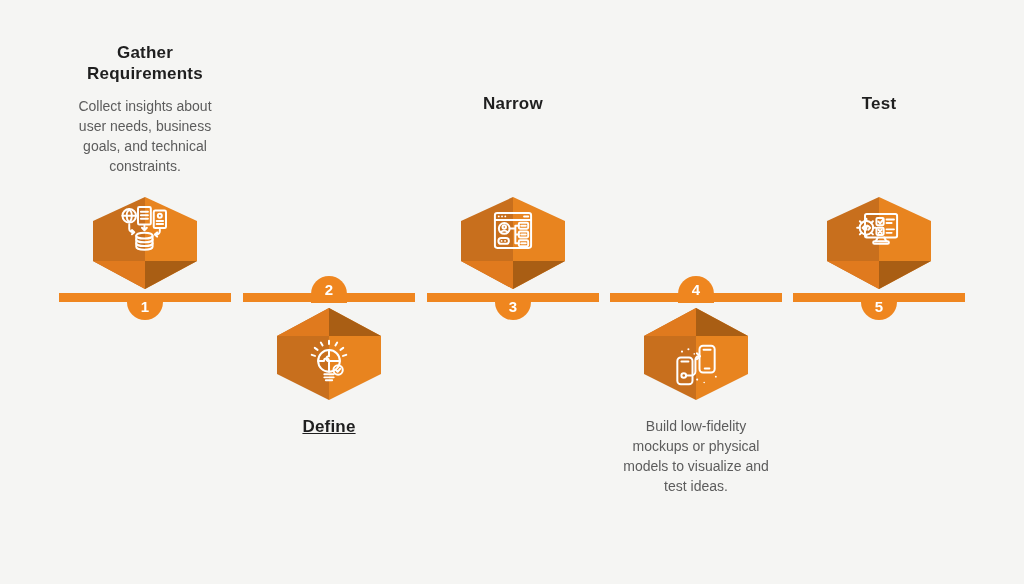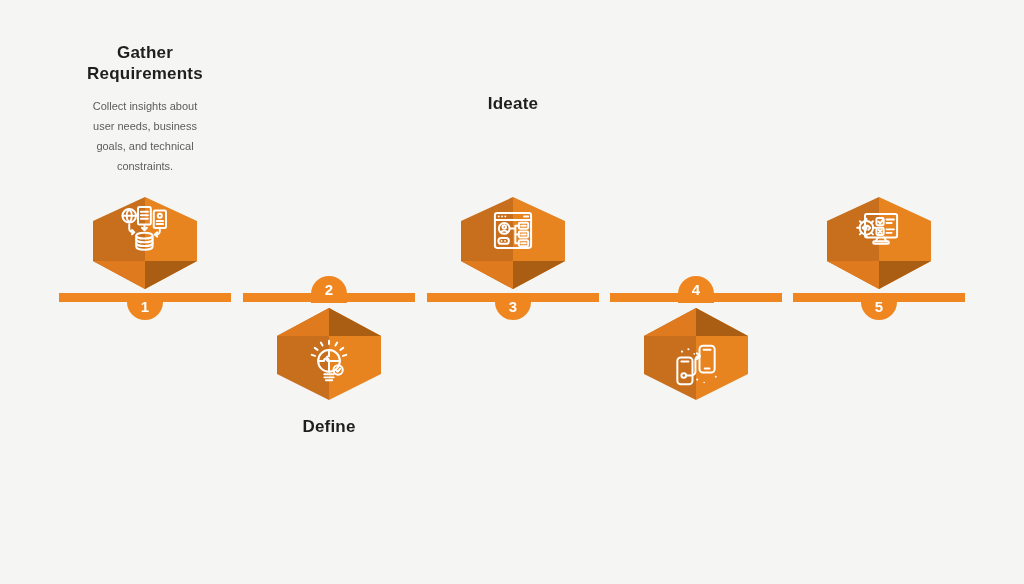--- a/index.html
+++ b/index.html
@@ -28,23 +28,23 @@
   .icon *{stroke:#fff;stroke-width:1.7;fill:none;stroke-linecap:round;stroke-linejoin:round;}
   .icon .fdot{fill:#fff;stroke:none;}
   
   .text{position:absolute;width:200px;text-align:center;}
   .text.top{top:38px;height:142px;display:flex;flex-direction:column;justify-content:center;}
   .text.bottom{top:416px;}
   .title{
     margin:0 0 12px;font-size:17px;line-height:21px;font-weight:700;
     color:var(--title-color,#1f1f1f);white-space:pre-line;letter-spacing:.2px;
   }
-  .text.bottom .title{margin-bottom:20px;}
+  .text.bottom .title{margin-bottom:20px;text-decoration:underline;}
   .desc{
-    margin:0;font-size:11px;line-height:20px;font-weight:400;
+    margin:0;font-size:14px;line-height:20px;font-weight:400;
     color:var(--desc-color,#5c5c5c);white-space:pre-line;
   }
 </style>
 </head>
 <body>
 
 <div class="canvas">
 
   <section>
     <div class="text top" style="left:45px">
@@ -106,21 +106,21 @@
         <path d="M30,28.3 l1.4,1.5 2.3,-2.7"></path>
       </svg>
     </div>
     <div class="text bottom" style="left:229px">
       <h2 class="title">Define</h2>
     </div>
   </section>
 
   <section>
     <div class="text top" style="left:413px">
-      <h2 class="title">Ideate</h2>
+      <h2 class="title">Narrow</h2>
     </div>
     <div class="hex up" style="left:461px">
       <svg class="shape" viewBox="0 0 104 92">
         <polygon points="52,0 0,24 0,64 52,92" fill="#c86f1d"></polygon>
         <polygon points="52,0 104,24 104,64 52,92" fill="#e8841f"></polygon>
         <polygon points="0,64 52,64 52,92" fill="#e07a1e"></polygon>
         <polygon points="52,64 104,64 52,92" fill="#a95e14"></polygon>
       </svg>
       <svg class="icon" viewBox="0 0 48 48">
         <rect x="8.5" y="8.5" width="31" height="30" rx="2"></rect>
@@ -173,25 +173,30 @@
         <path d="M24.7,14 l2.8,2.5 -2.8,2.5"></path>
         <circle class="fdot" cx="12" cy="12.5" r="0.9"></circle>
         <circle class="fdot" cx="17.5" cy="10.5" r="0.9"></circle>
         <circle class="fdot" cx="22.5" cy="14.5" r="0.7"></circle>
         <circle class="fdot" cx="25" cy="36.5" r="0.9"></circle>
         <circle class="fdot" cx="31" cy="39" r="0.7"></circle>
         <circle class="fdot" cx="41" cy="34" r="0.8"></circle>
       </svg>
     </div>
     <div class="text bottom" style="left:596px">
+      <p class="desc">Build low-fidelity
+mockups or physical
+models to visualize and
+test ideas.</p>
     </div>
   </section>
 
   <section>
     <div class="text top" style="left:779px">
+      <h2 class="title">Test</h2>
     </div>
     <div class="hex up" style="left:827px">
       <svg class="shape" viewBox="0 0 104 92">
         <polygon points="52,0 0,24 0,64 52,92" fill="#c86f1d"></polygon>
         <polygon points="52,0 104,24 104,64 52,92" fill="#e8841f"></polygon>
         <polygon points="0,64 52,64 52,92" fill="#e07a1e"></polygon>
         <polygon points="52,64 104,64 52,92" fill="#a95e14"></polygon>
       </svg>
       <svg class="icon" viewBox="0 0 48 48">
         <rect x="12" y="9.5" width="27.5" height="20" rx="1.5"></rect>

